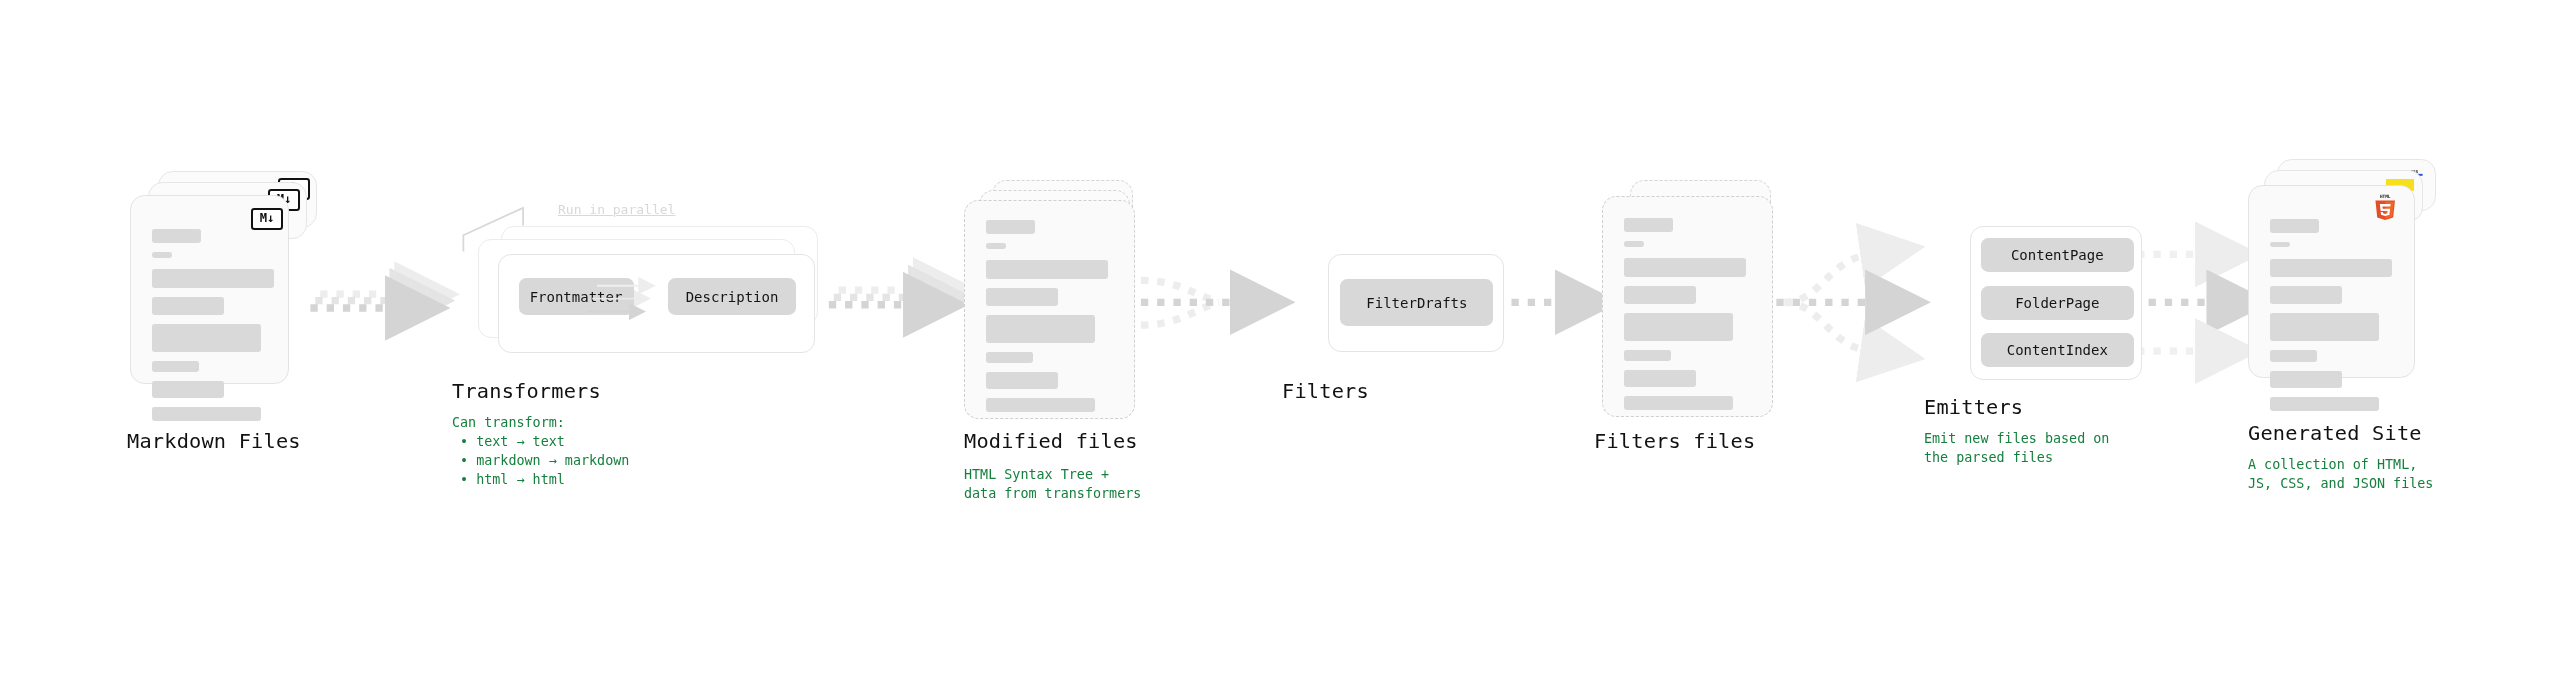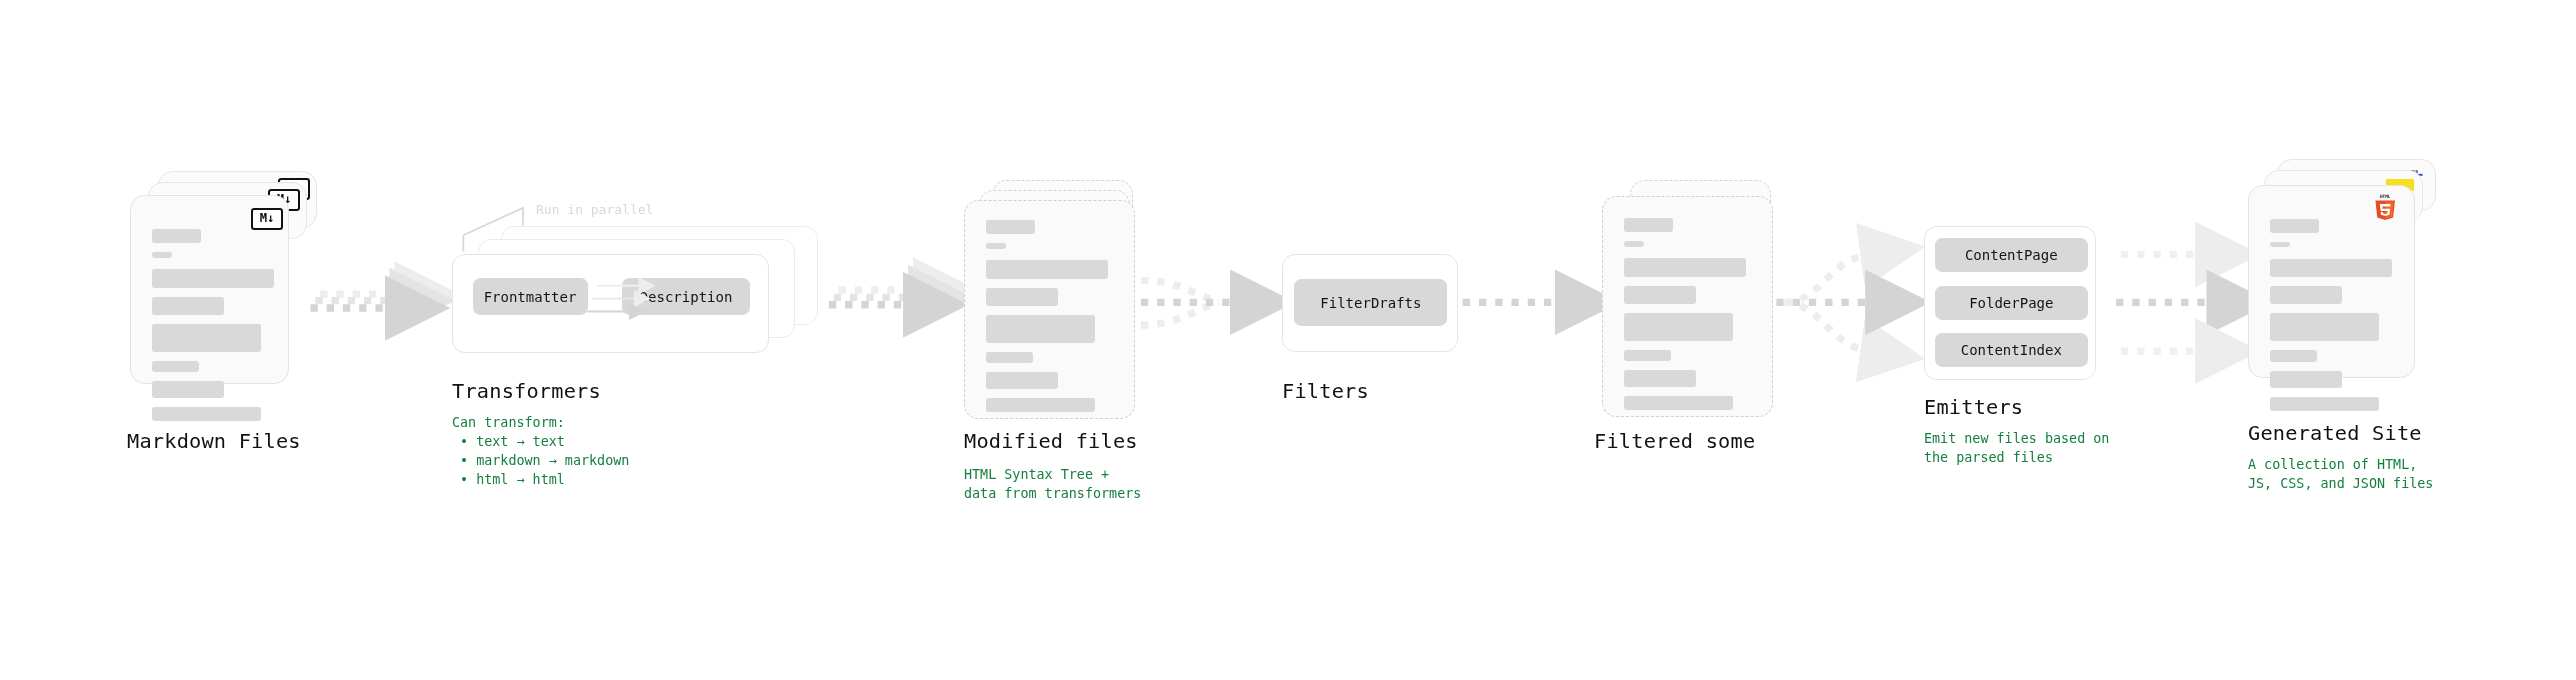--- a/index.html
+++ b/index.html
@@ -18,21 +18,21 @@
 
   .stackwrap{position:absolute;}
   .ghost{position:absolute;border-radius:14.6px;background:#fbfbfb;border:1.6px solid #e6e6e6;box-sizing:border-box;}
   .ghost.dashed{border:1.6px dashed #d4d4d4;background:#fbfbfb;}
 
   
   .cap-title{position:absolute;font-size:20.3px;color:#121212;letter-spacing:0.2px;white-space:nowrap;}
   .cap-sub{position:absolute;font-size:13.4px;line-height:1.42;color:#15803d;white-space:pre;}
 
   
-  .procbox{position:absolute;border-radius:13px;border:1.6px solid #e4e4e4;background:#ffffff;box-sizing:border-box;}
+  .procbox{position:absolute;border-radius:13px;border:1.6px solid #e4e4e4;background:#ffffff;box-sizing:border-box;margin-left:46px;}
   .procghost{position:absolute;border-radius:13px;border:1.6px solid #ececec;background:#ffffff;box-sizing:border-box;}
   .pill{position:absolute;background:#d8d8d8;border-radius:7.3px;display:flex;align-items:center;justify-content:center;
         font-size:14px;color:#141414;box-sizing:border-box;white-space:nowrap;}
   .pill.g1{background:#ebebeb;color:transparent;}
   .pill.g2{background:#e1e1e1;color:transparent;}
 
   .runlabel{position:absolute;font-size:13px;color:#d8d8d8;white-space:nowrap;}
 
   
   svg.arrows{position:absolute;left:0;top:0;width:2576px;height:681px;pointer-events:none;}
@@ -119,21 +119,21 @@
         <div class="bar" style="width:72px;height:18px;"></div>
         <div class="bar" style="width:109px;height:28px;"></div>
         <div class="bar" style="width:47px;height:11.4px;"></div>
         <div class="bar" style="width:72px;height:17px;"></div>
         <div class="bar" style="width:109px;height:14px;"></div>
       </div>
     </div>
   </div>
   <div class="cap-title" style="left:127px;top:429px;">Markdown Files</div>
 
-  <div class="runlabel" style="left:536px;top:202px;">Run in parallel</div>
+  <div class="runlabel" style="left:558px;top:202px;text-decoration:underline;">Run in parallel</div>
   <svg style="position:absolute;left:460px;top:203px;width:89px;height:50px;" viewBox="0 0 110 62" width="89" height="50">
     <path d="M4,60 L4,40 L78,6 L78,28" fill="none" stroke="#d8d8d8" stroke-width="2.2"></path>
   </svg>
 
   <div class="stackwrap" style="left:452px;top:226px;">
 
     <div class="procghost" style="left:49px;top:0;width:317px;height:99px;"></div>
     <div class="pill g1" style="left:68px;top:24.4px;width:107px;height:34px;"></div>
     <div class="pill g1" style="left:218px;top:24.4px;width:122px;height:34px;"></div>
 
@@ -197,21 +197,21 @@
         <div class="bar" style="width:19.5px;height:5.7px;margin-bottom:11.4px;"></div>
         <div class="bar" style="width:122px;height:18.7px;"></div>
         <div class="bar" style="width:72px;height:18px;"></div>
         <div class="bar" style="width:109px;height:28px;"></div>
         <div class="bar" style="width:47px;height:11.4px;"></div>
         <div class="bar" style="width:72px;height:17px;"></div>
         <div class="bar" style="width:109px;height:14px;"></div>
       </div>
     </div>
   </div>
-  <div class="cap-title" style="left:1594px;top:429px;">Filtered some</div>
+  <div class="cap-title" style="left:1594px;top:429px;">Filters files</div>
 
   <div class="procbox" style="left:1924px;top:226px;width:172px;height:154px;">
     <div class="pill" style="left:9.8px;top:11.4px;width:153px;height:34px;">
       <span>ContentPage</span>
     </div>
     <div class="pill" style="left:9.8px;top:59px;width:153px;height:34px;text-align:right;">
       <span>FolderPage</span>
     </div>
     <div class="pill" style="left:9.8px;top:106px;width:153px;height:34px;">
       <span>ContentIndex</span>

